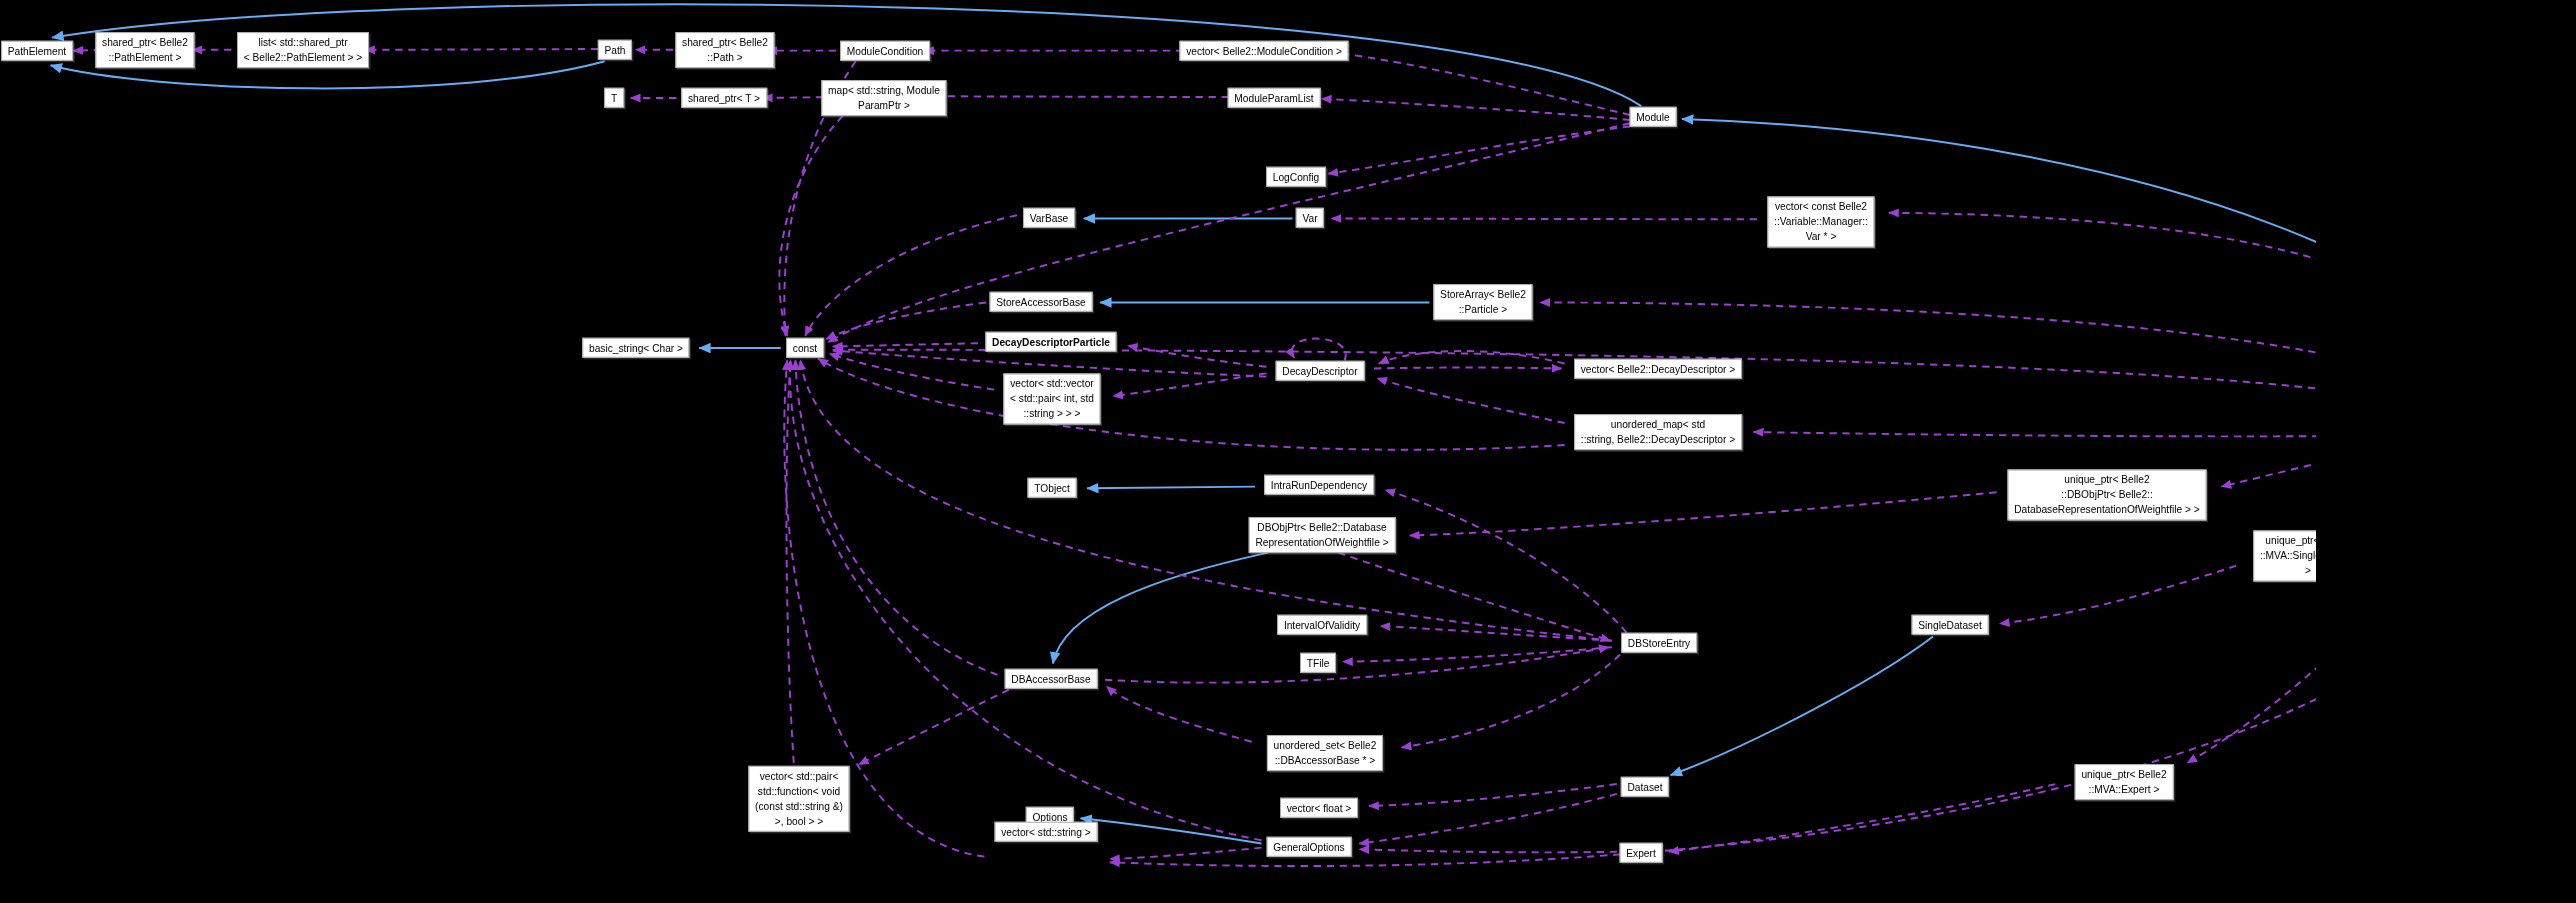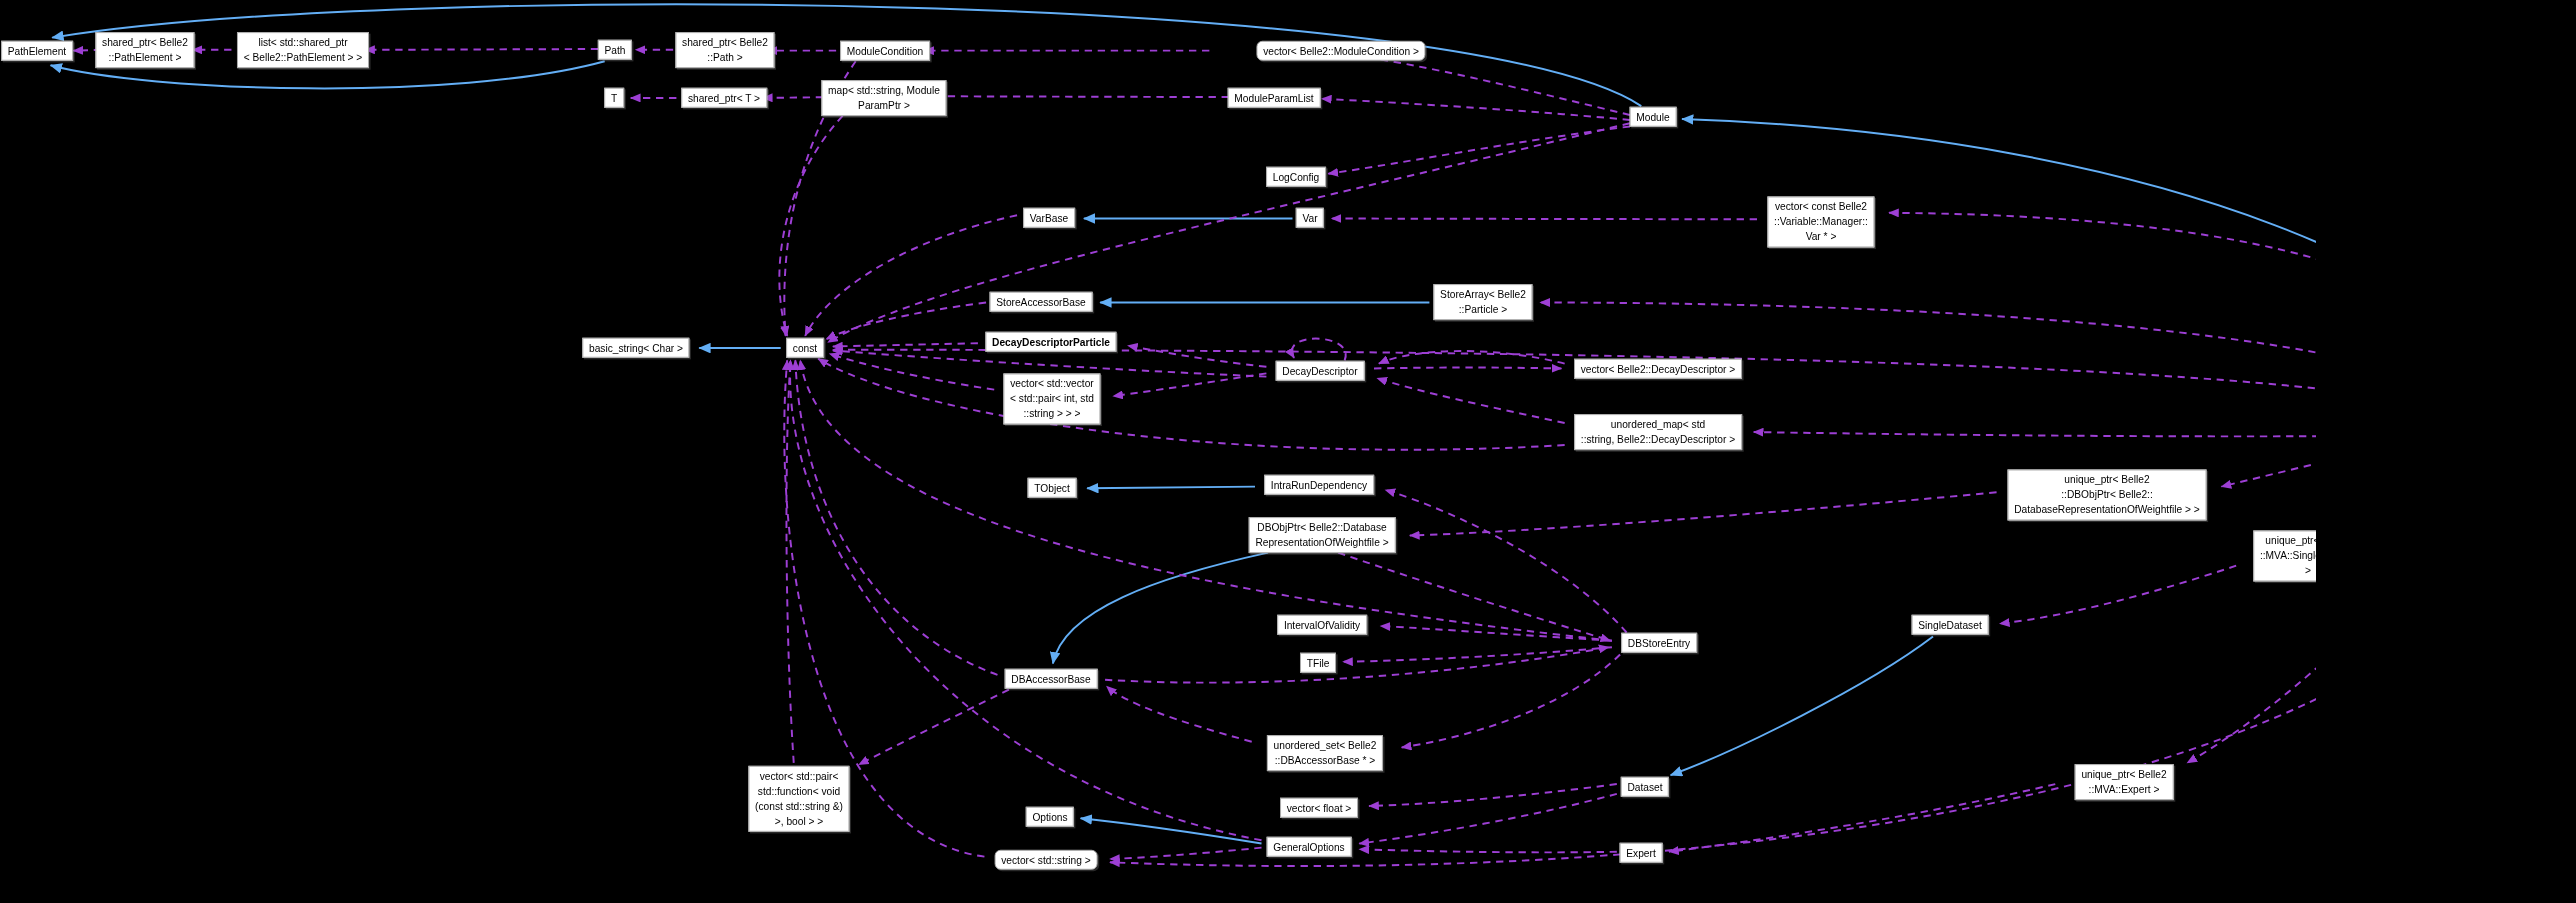--- a/index.html
+++ b/index.html
@@ -116,21 +116,21 @@
     </svg>
 <div class="node" style="left: 37px; top: 51px;">PathElement</div>
     <div class="node" style="left: 145px; top: 50px;">shared_ptr&lt; Belle2
 ::PathElement &gt;</div>
     <div class="node" style="left: 303px; top: 50px;">list&lt; std::shared_ptr
 &lt; Belle2::PathElement &gt; &gt;</div>
     <div class="node" style="left: 615px; top: 50px;">Path</div>
     <div class="node" style="left: 725px; top: 50px;">shared_ptr&lt; Belle2
 ::Path &gt;</div>
     <div class="node" style="left: 885px; top: 51px;">ModuleCondition</div>
-    <div class="node" style="left: 1341px; top: 51px; border-radius: 6px;">vector&lt; Belle2::ModuleCondition &gt;</div>
+    <div class="node" style="left: 1264px; top: 51px;">vector&lt; Belle2::ModuleCondition &gt;</div>
     <div class="node" style="left: 614px; top: 98px;">T</div>
     <div class="node" style="left: 724px; top: 98px;">shared_ptr&lt; T &gt;</div>
     <div class="node" style="left: 884px; top: 98px;">map&lt; std::string, Module
 ParamPtr &gt;</div>
     <div class="node" style="left: 1274px; top: 98px;">ModuleParamList</div>
     <div class="node" style="left: 1653px; top: 117px;">Module</div>
     <div class="node" style="left: 1296px; top: 177px;">LogConfig</div>
     <div class="node" style="left: 1049px; top: 218px;">VarBase</div>
     <div class="node" style="left: 1310px; top: 218px;">Var</div>
     <div class="node" style="left: 1821px; top: 222px;">vector&lt; const Belle2
@@ -169,16 +169,16 @@
     <div class="node" style="left: 1319px; top: 808px;">vector&lt; float &gt;</div>
     <div class="node" style="left: 1645px; top: 787px;">Dataset</div>
     <div class="node" style="left: 2124px; top: 782px;">unique_ptr&lt; Belle2
 ::MVA::Expert &gt;</div>
     <div class="node" style="left: 799px; top: 799px;">vector&lt; std::pair&lt;
  std::function&lt; void
 (const std::string &amp;)
  &gt;, bool &gt; &gt;</div>
     <div class="node" style="left: 1050px; top: 817px;">Options</div>
     <div class="node" style="left: 1309px; top: 847px;">GeneralOptions</div>
-    <div class="node" style="left: 1046px; top: 860px; border-radius: 6px;">vector&lt; std::string &gt;</div>
+    <div class="node" style="left: 1046px; top: 832px;">vector&lt; std::string &gt;</div>
     <div class="node" style="left: 1641px; top: 853px;">Expert</div>
   </div>
 
 
 </body></html>

